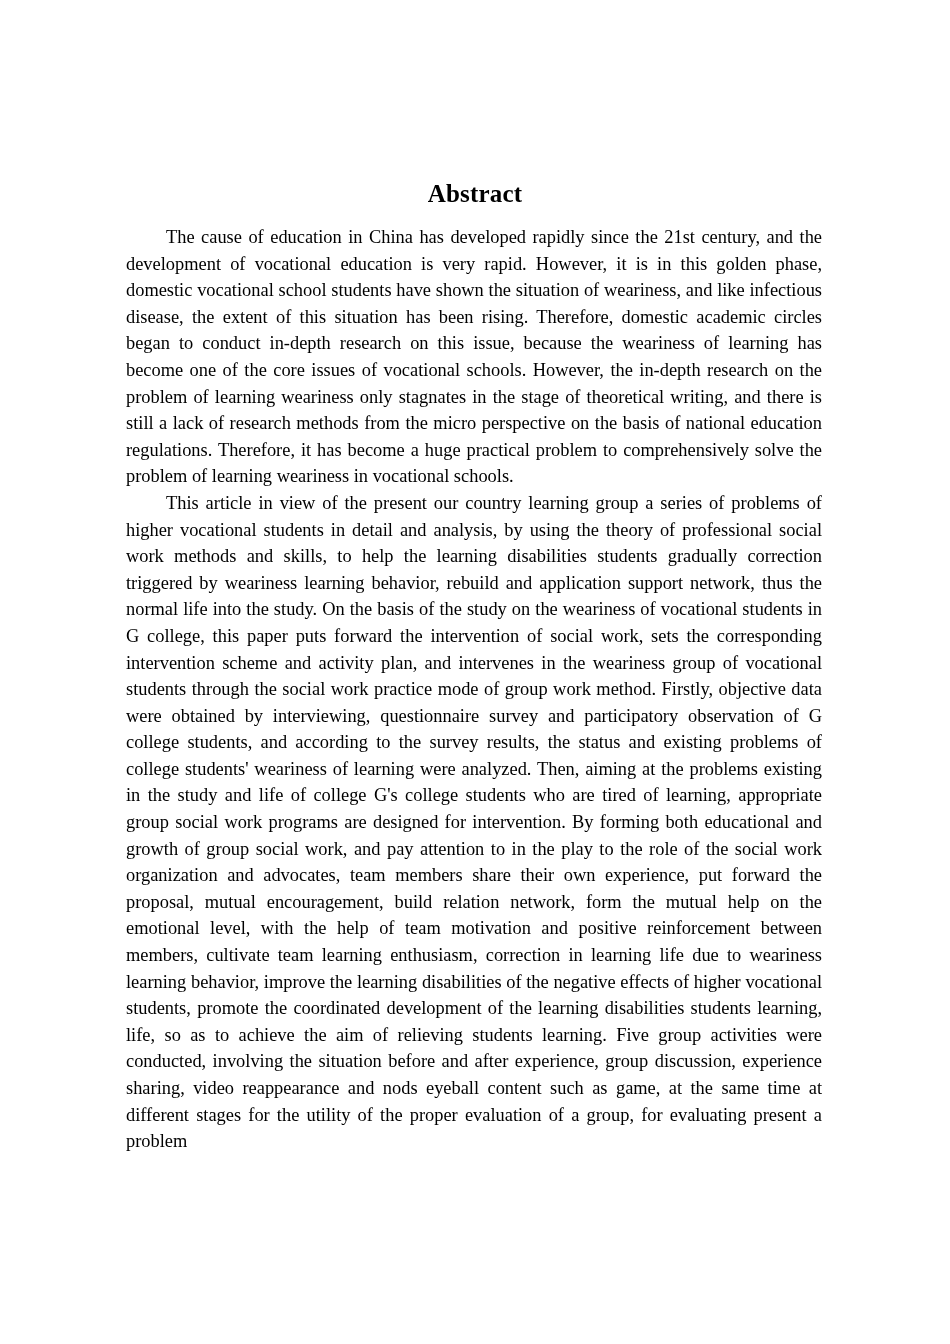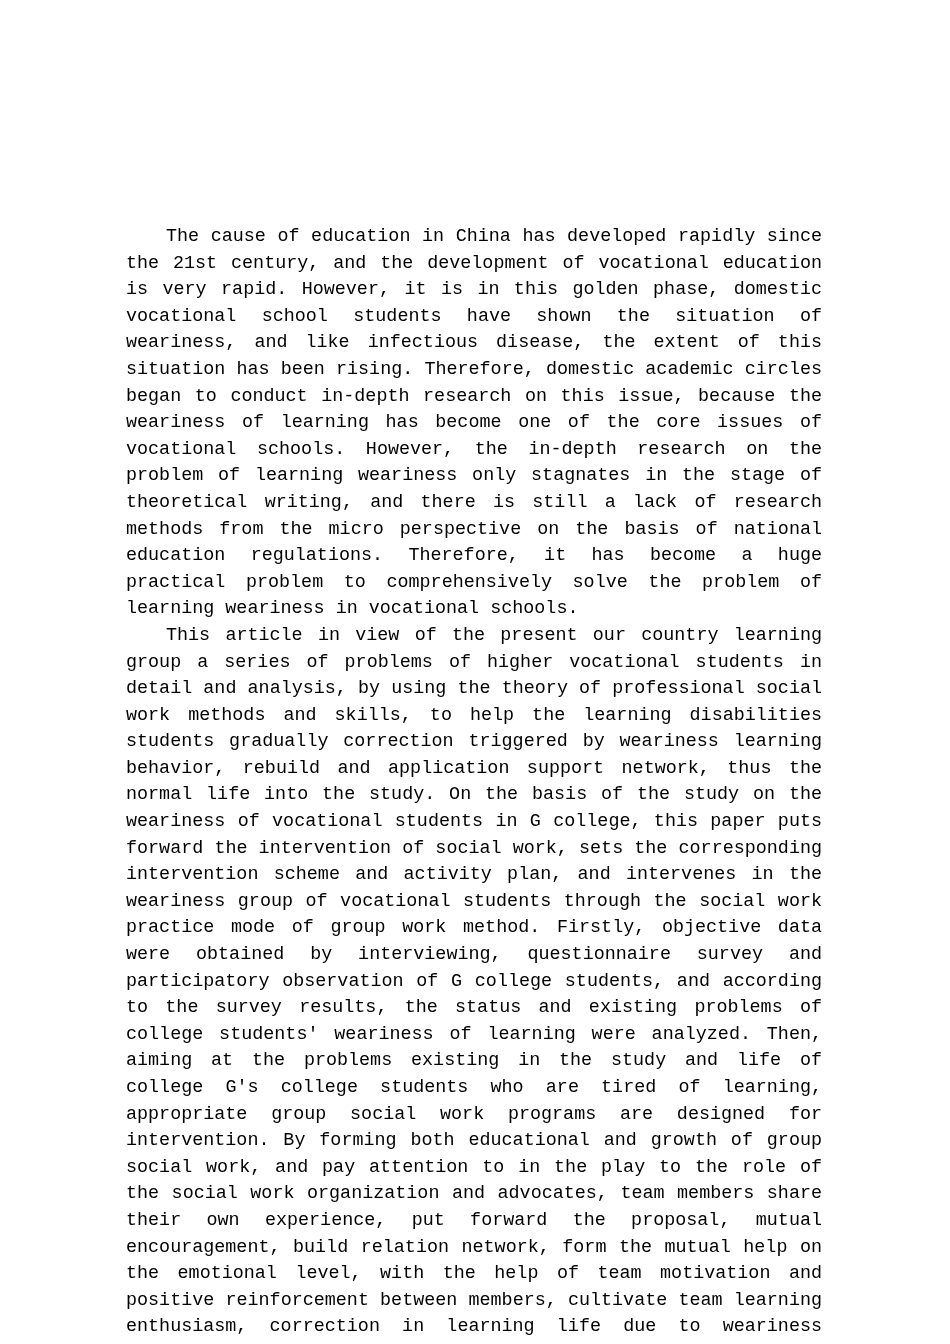--- a/index.html
+++ b/index.html
@@ -40,37 +40,37 @@
   }
   .para {
     margin: 0;
     text-align: justify;
     text-justify: inter-word;
     font-size: 18.4px;
     line-height: 26.6px;
     text-indent: 40px;
     hyphens: none;
     word-spacing: 0px;
-    font-family: Liberation Mono, monospace;
   }
   .footer-pagenum {
     position: absolute;
     top: 1216px;
     left: 0;
     right: 0;
     text-align: center;
     font-size: 16px;
     line-height: 22px;
   }
 </style>
 </head>
 <body>
 
 <div class="page">
 
+  <h1 class="page-title">Abstract</h1>
 
   <div class="body-block">
     <p class="para">The cause of education in China has developed rapidly since the 21st century, and the development of vocational education is very rapid. However, it is in this golden phase, domestic vocational school students have shown the situation of weariness, and like infectious disease, the extent of this situation has been rising. Therefore, domestic academic circles began to conduct in-depth research on this issue, because the weariness of learning has become one of the core issues of vocational schools. However, the in-depth research on the problem of learning weariness only stagnates in the stage of theoretical writing, and there is still a lack of research methods from the micro perspective on the basis of national education regulations. Therefore, it has become a huge practical problem to comprehensively solve the problem of learning weariness in vocational schools.</p>
     <p class="para">This article in view of the present our country learning group a series of problems of higher vocational students in detail and analysis, by using the theory of professional social work methods and skills, to help the learning disabilities students gradually correction triggered by weariness learning behavior, rebuild and application support network, thus the normal life into the study. On the basis of the study on the weariness of vocational students in G college, this paper puts forward the intervention of social work, sets the corresponding intervention scheme and activity plan, and intervenes in the weariness group of vocational students through the social work practice mode of group work method. Firstly, objective data were obtained by interviewing, questionnaire survey and participatory observation of G college students, and according to the survey results, the status and existing problems of college students' weariness of learning were analyzed. Then, aiming at the problems existing in the study and life of college G's college students who are tired of learning, appropriate group social work programs are designed for intervention. By forming both educational and growth of group social work, and pay attention to in the play to the role of the social work organization and advocates, team members share their own experience, put forward the proposal, mutual encouragement, build relation network, form the mutual help on the emotional level, with the help of team motivation and positive reinforcement between members, cultivate team learning enthusiasm, correction in learning life due to weariness learning behavior, improve the learning disabilities of the negative effects of higher vocational students, promote the coordinated development of the learning disabilities students learning, life, so as to achieve the aim of relieving students learning. Five group activities were conducted, involving the situation before and after experience, group discussion, experience sharing, video reappearance and nods eyeball content such as game, at the same time at different stages for the utility of the proper evaluation of a group, for evaluating present a problem</p>
   </div>
 
 
 </div>
 
 </body></html>

